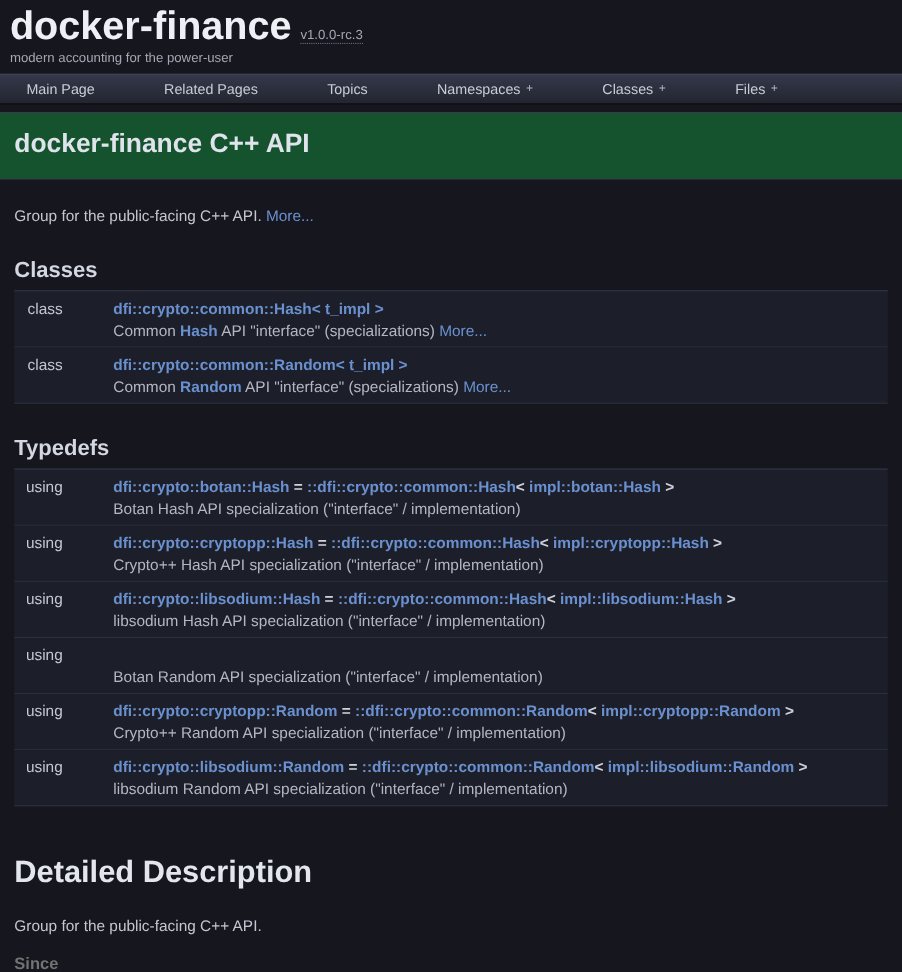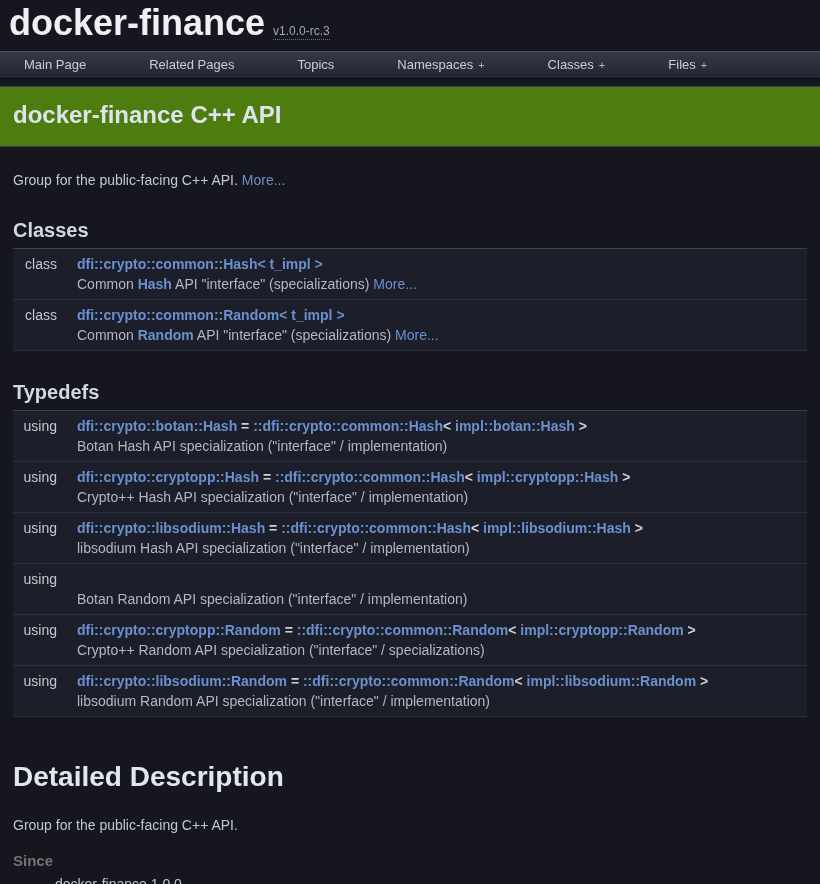--- a/index.html
+++ b/index.html
@@ -40,60 +40,61 @@
   }
   #main-nav li {
     display: flex; align-items: center;
     padding: 0 13px; font-size: 13px; color: #c9cdd8; cursor: pointer;
   }
   #main-nav .drop { font-size: 11px; margin-left: 5px; color: #aeb3c0; }
 
   
   #page-header {
     margin-top: 7px;
-    background: #4d7c0f;
+    background: #14532d;
     border-top: 1px solid #393d4c;
     border-bottom: 1px solid #393d4c;
     padding: 14px 13px 17px;
   }
   #page-header .title { font-size: 24px; font-weight: bold; color: #dfe3ec; }
 
   
   .contents { padding: 0 13px 18px; }
   .intro { margin: 25px 0 0; line-height: 17px; }
 
   h2.groupheader {
     font-size: 20px; font-weight: bold; color: #d3d7e2;
     margin: 30px 0 0; padding-bottom: 6px;
     border-bottom: 1px solid #3c4152;
   }
 
   .memberdecls { width: 100%; }
   .mem-entry { background: #1c1f29; border-bottom: 1px solid #2c303d; }
-  .mem-row { display: grid; grid-template-columns: 44px 1fr; column-gap: 20px; line-height: 16px; }
+  .mem-row { display: grid; grid-template-columns: 44px 1fr; column-gap: 46px; line-height: 16px; }
   .mem-row.proto { padding: 7px 0 2px; }
   .mem-row.desc  { padding: 2px 0 7px; }
   .mem-left { text-align: right; color: #c3c7d1; }
   .dim { color: #b3b7c3; }
   .plain { font-weight: bold; color: #ced2dd; }
   .tmpl  { font-weight: bold; color: #6b90cf; text-align: center; }
 
   h2.detailtitle { font-size: 28px; font-weight: bold; color: #e3e6ee; margin: 44px 0 16px; }
   .detail-body { margin: 24px 0 0; line-height: 17px; }
   dl.section { margin: 18px 0 0; }
   dl.section dt { font-weight: bold; font-size: 15px; color: #737373; }
   dl.section dd { margin: 7px 0 0 42px; }
 </style>
 </head>
 <body>
 
 <div id="titlearea">
   <div>
     <span class="projectname">docker-finance</span><span class="projectnumber">v1.0.0-rc.3</span>
   </div>
+  <div class="projectbrief">modern accounting for the power-user</div>
 </div>
 
 <nav id="main-nav">
   <ul>
     <li>
         <span>Main Page</span>
       </li>
     <li>
         <span>Related Pages</span>
       </li>
@@ -225,21 +226,21 @@
       <div class="mem-row proto">
         <span class="mem-left">using</span>
         <span class="mem-right"><a class="mlink">dfi::crypto::cryptopp::Random</a>
           <span class="plain">=</span>
           <a class="mlink">::dfi::crypto::common::Random</a><span class="plain">&lt;</span>
           <a class="mlink">impl::cryptopp::Random</a>
           <span class="plain">&gt;</span></span>
       </div>
       <div class="mem-row desc">
         <span class="mem-left"></span>
-        <span class="mem-right dim">Crypto++ Random API specialization ("interface" / specializations)</span>
+        <span class="mem-right dim">Crypto++ Random API specialization ("interface" / implementation)</span>
       </div>
     </div>
 
     <div class="mem-entry">
       <div class="mem-row proto">
         <span class="mem-left">using</span>
         <span class="mem-right"><a class="mlink">dfi::crypto::libsodium::Random</a>
           <span class="plain">=</span>
           <a class="mlink">::dfi::crypto::common::Random</a><span class="plain">&lt;</span>
           <a class="mlink">impl::libsodium::Random</a>

